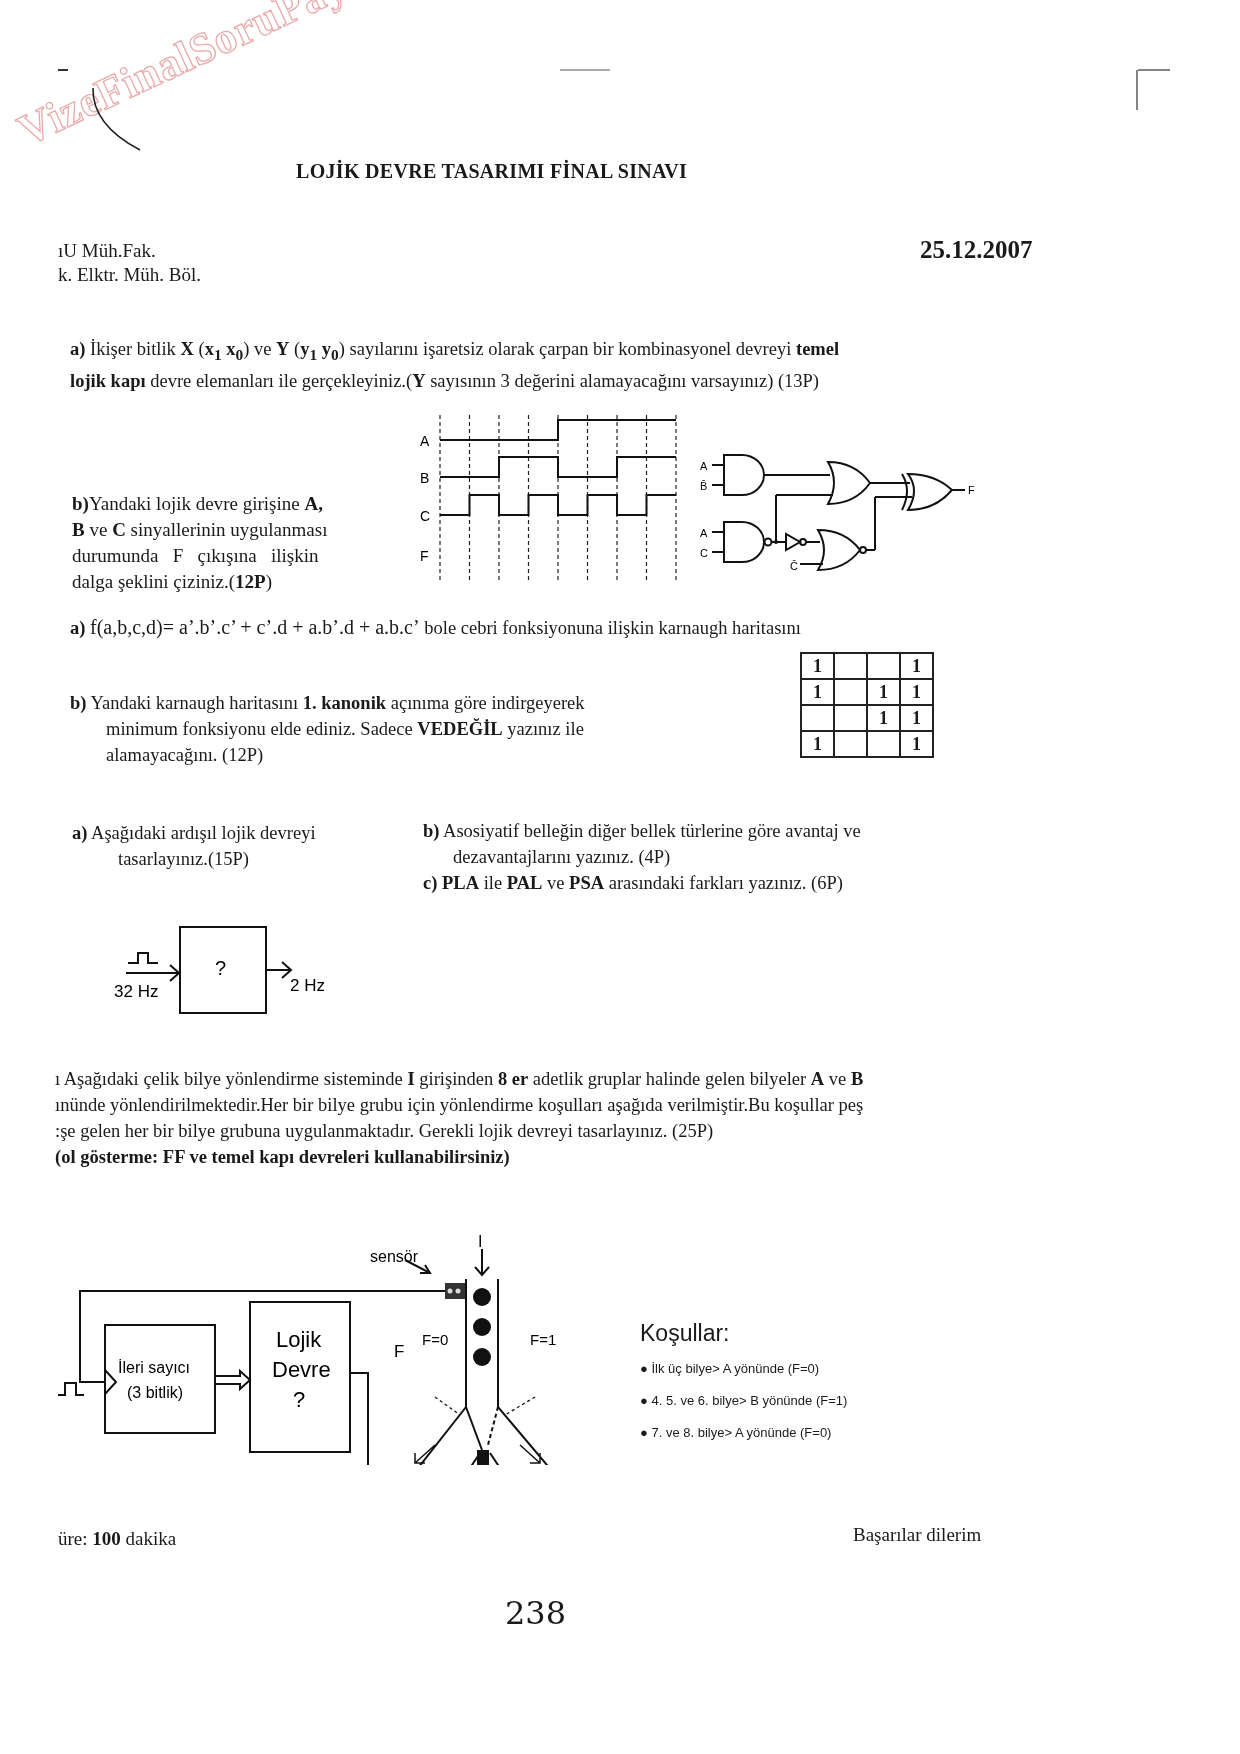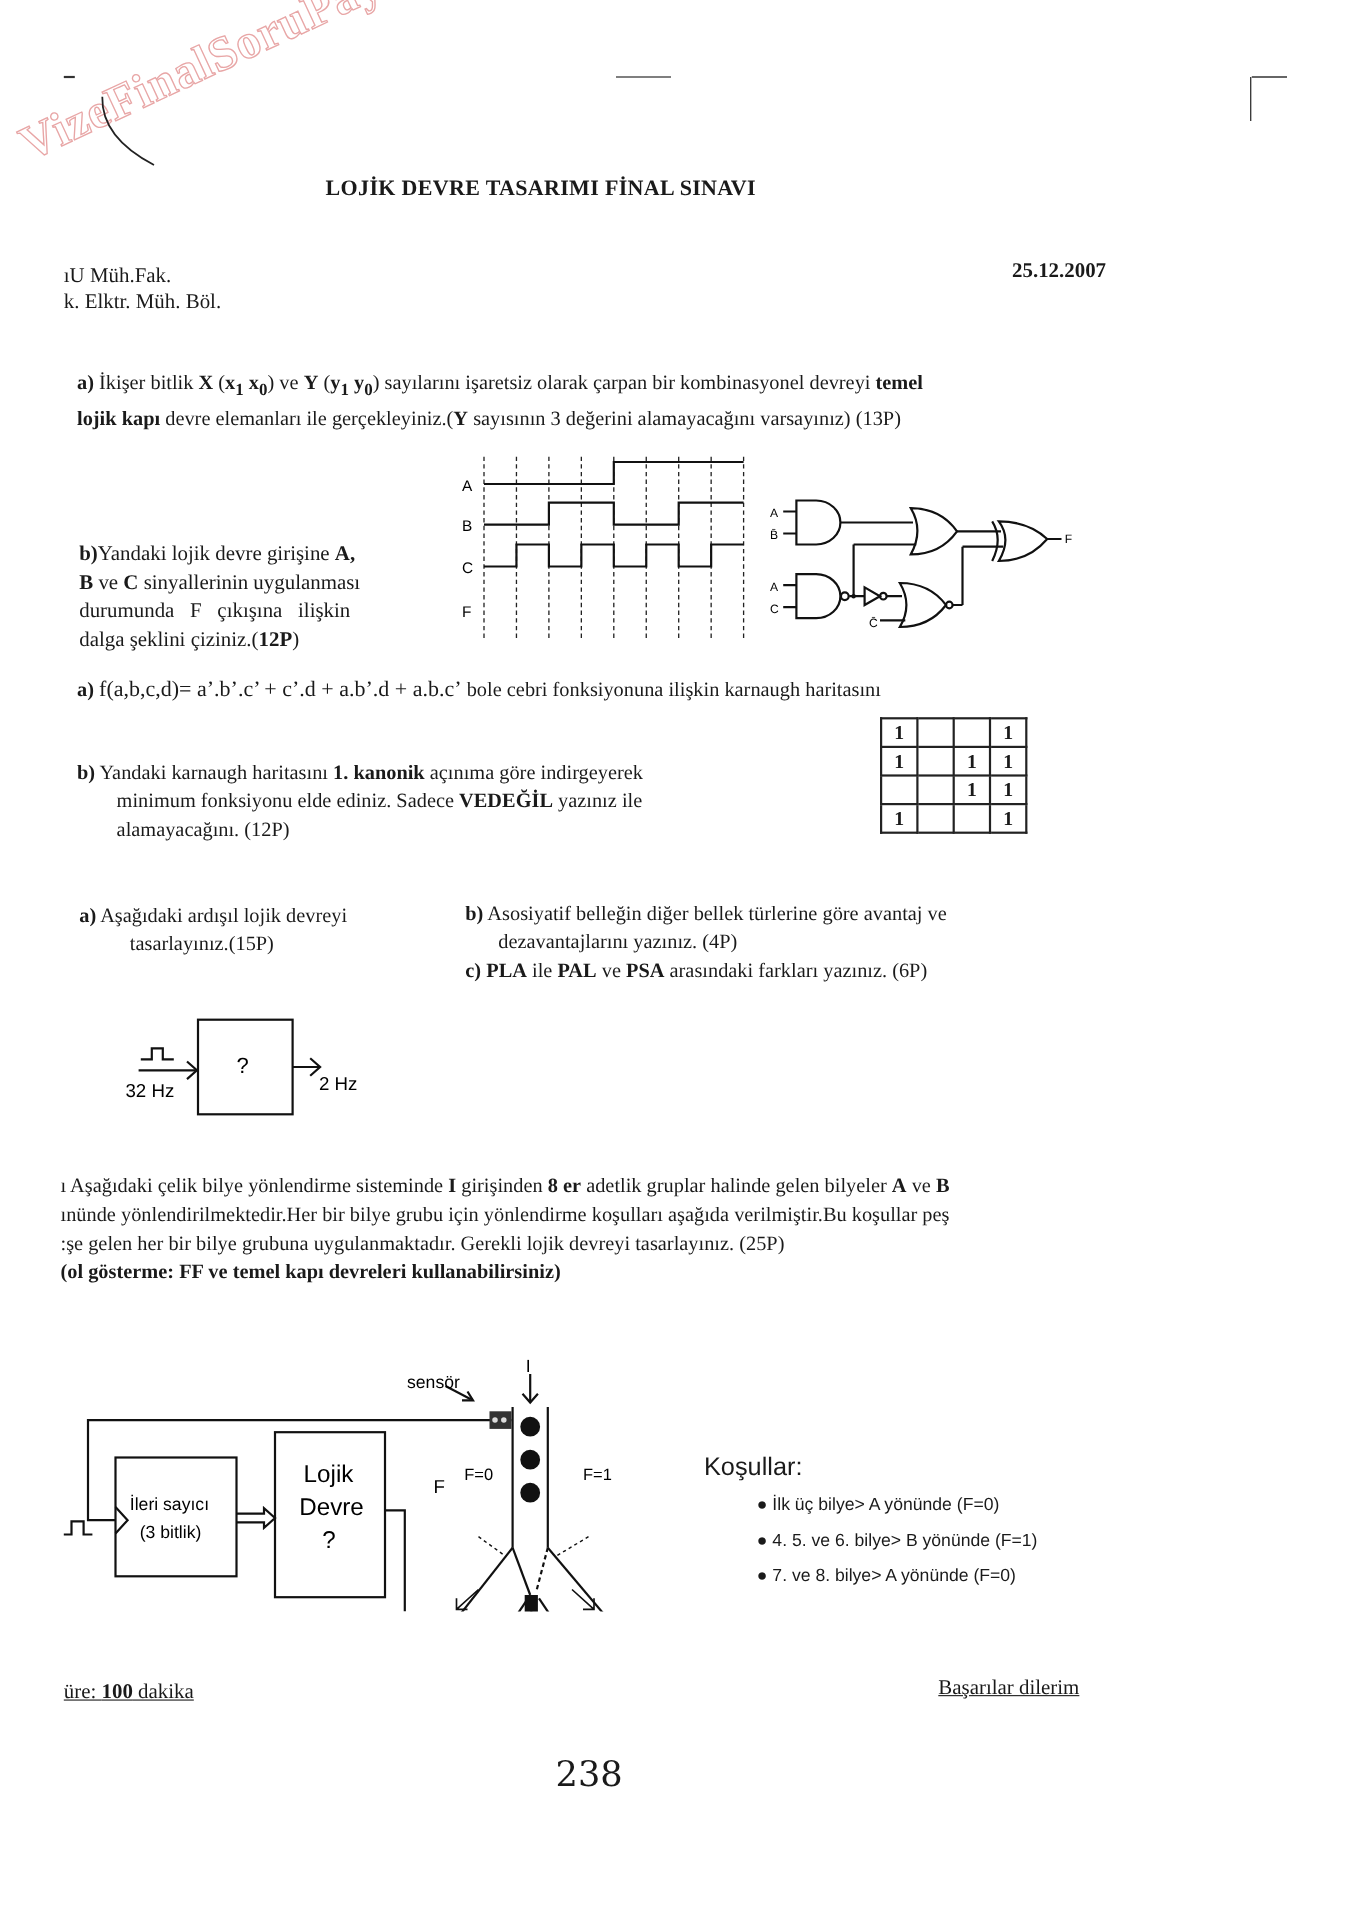--- a/index.html
+++ b/index.html
@@ -4,27 +4,27 @@
 <style>
   html, body { margin:0; padding:0; background:#ffffff; }
   body { width:1240px; height:1754px; position:relative; overflow:hidden;
          font-family:"Liberation Serif", "DejaVu Serif", serif; color:#1a1a1a; }
   .abs { position:absolute; }
   .sans { font-family:"Liberation Sans", "DejaVu Sans", sans-serif; }
   .watermark { position:absolute; left:10px; top:110px; transform-origin:left top; transform:rotate(-25deg);
      font-family:"Liberation Serif", serif; font-weight:bold; font-size:44px; color:transparent;
      -webkit-text-stroke:1.2px #e8a6a6; letter-spacing:1px; white-space:nowrap; }
   .title { left:296px; top:160px; font-size:20px; font-weight:bold; letter-spacing:0.3px; }
-  .date { left:920px; top:236px; font-size:19px; font-weight:bold; }
+  .date { left:920px; top:236px; font-size:25px; font-weight:bold; }
   .dept { left:58px; font-size:19px; }
   .q { font-size:18.5px; line-height:26px; }
   .b { font-weight:bold; }
   .kmap { position:absolute; left:800px; top:652px; border-collapse:collapse; }
   .kmap td { width:31px; height:24px; border:2px solid #222; text-align:center; font-weight:bold; font-size:18px; padding:0; }
-  .footer { font-size:19px;text-decoration:underline; }
+  .footer { font-size:19px; }
   .pagenum { left:505px; top:1594px; font-size:32px; font-family:"DejaVu Serif", serif; }
   svg text { font-family:"Liberation Sans", "DejaVu Sans", sans-serif; }
 </style>
 </head>
 <body>
 
 <div class="watermark">VizeFinalSoruPaylasimi.com</div>
 
 <svg class="abs" style="left:0;top:0" width="1240" height="200">
   <line x1="58" y1="70" x2="68" y2="70" stroke="#333" stroke-width="2"></line>
@@ -256,21 +256,21 @@
   <text x="243" y="172" font-size="22">?</text>
   <text x="344" y="122" font-size="17">F</text>
   <text x="372" y="110" font-size="15">F=0</text>
   <text x="480" y="110" font-size="15">F=1</text>
   <text x="356" y="244" font-size="16">B</text>
   <text x="492" y="244" font-size="16">A</text>
 </svg>
 
 <div class="abs sans" style="left:640px; top:1320px;">
   <div style="font-size:23px; margin-bottom:6px">Koşullar:</div>
-  <div style="font-size:16px; line-height:32px;margin-left:48px;">
+  <div style="font-size:13px; line-height:32px;">
     <div><span>●</span> <span>İlk üç bilye&gt; A yönünde  (F=0)</span></div>
     <div><span>●</span> <span>4. 5. ve 6. bilye&gt; B yönünde  (F=1)</span></div>
     <div><span>●</span> <span>7. ve 8. bilye&gt; A yönünde (F=0)</span></div>
   </div>
 </div>
 
 <div class="abs footer" style="left:58px; top:1528px;"><span>üre: </span><b>100</b><span> dakika</span></div>
 <div class="abs footer" style="left:853px; top:1524px;">Başarılar dilerim</div>
 <div class="abs pagenum">238</div>
 

